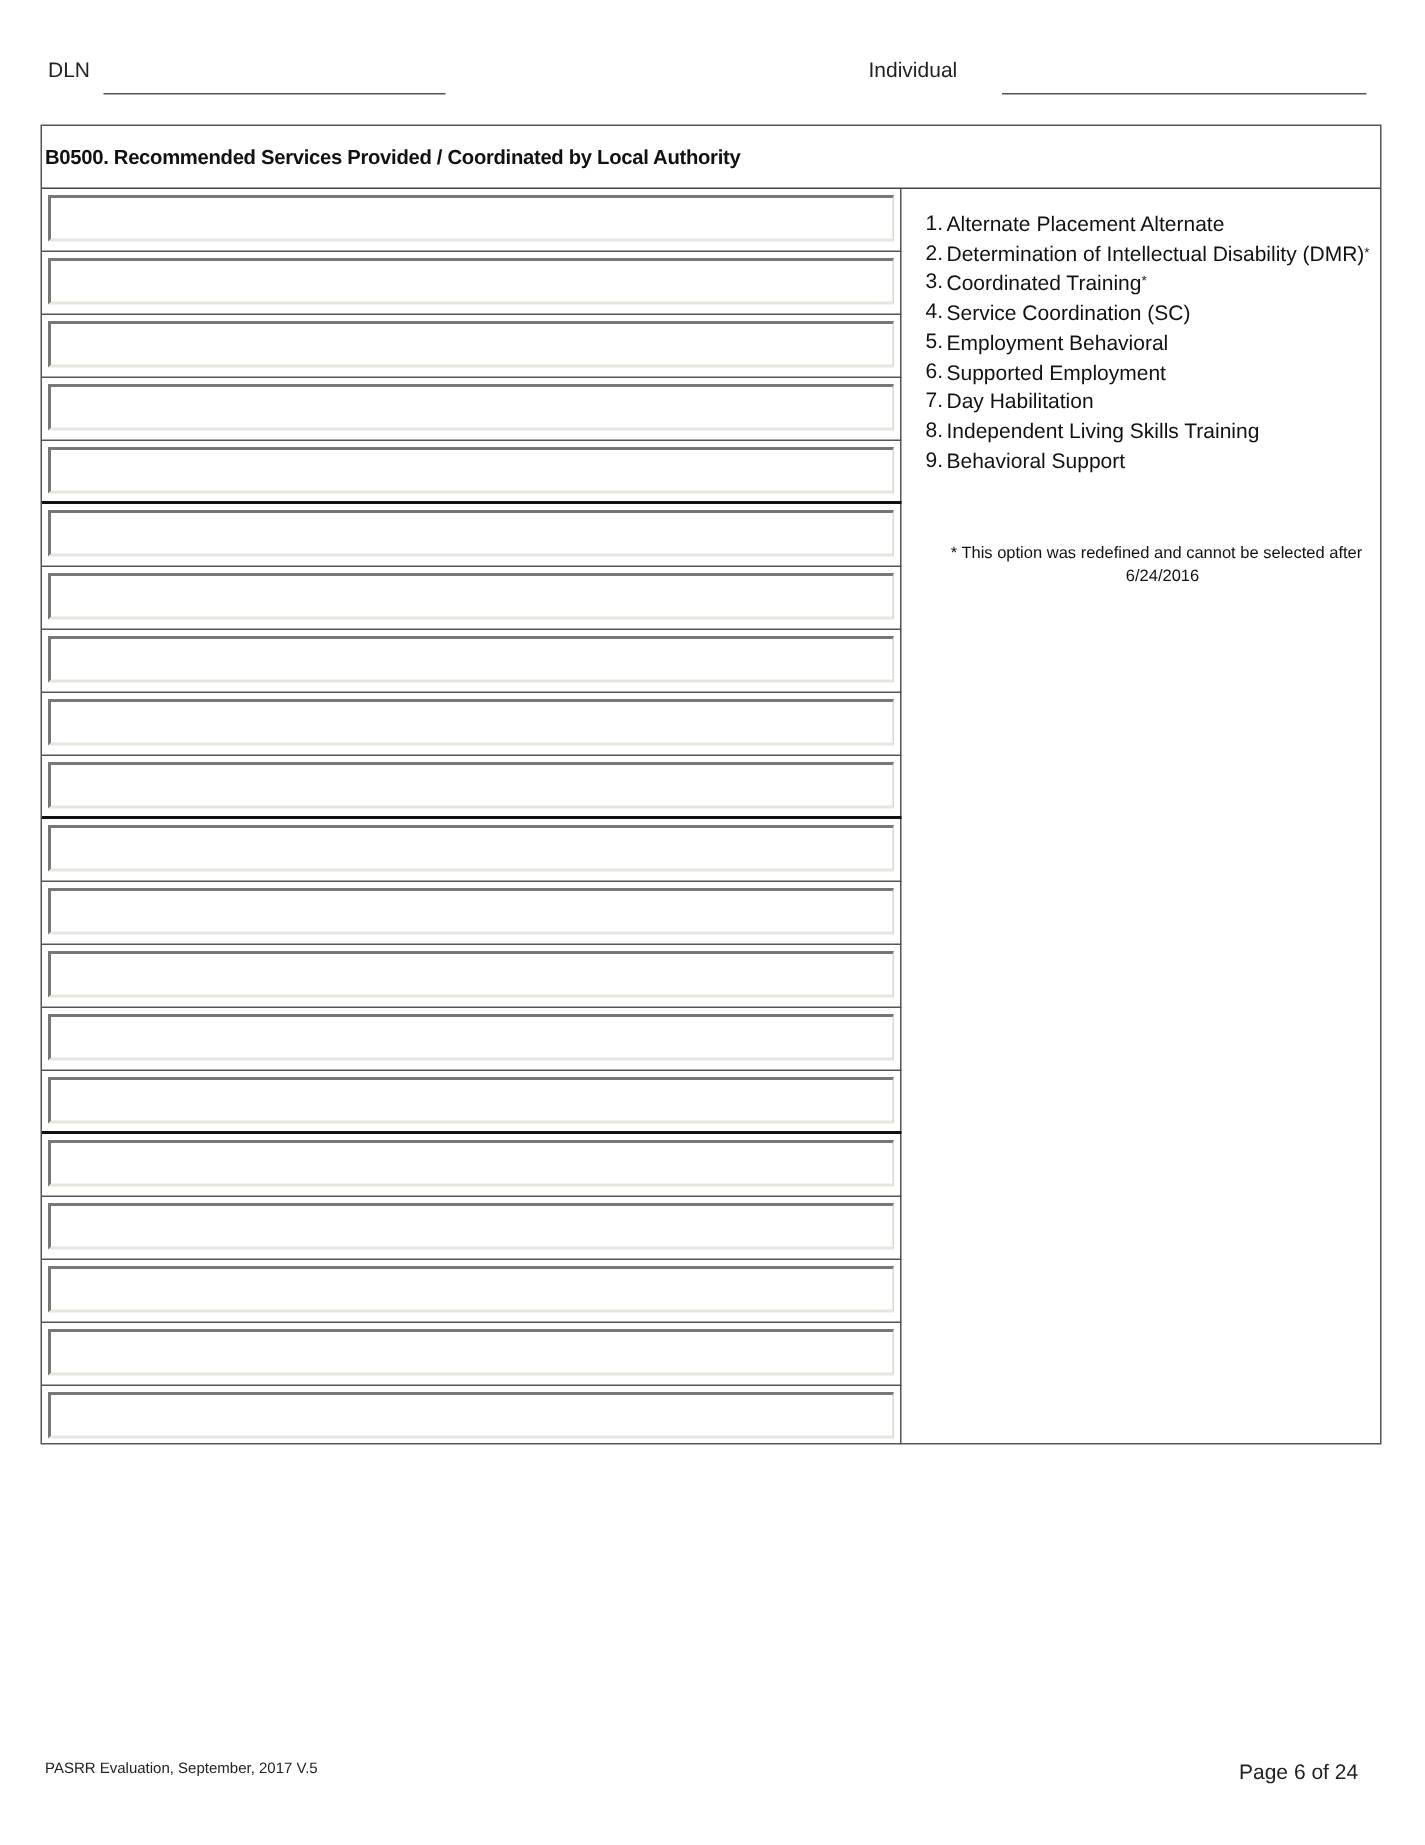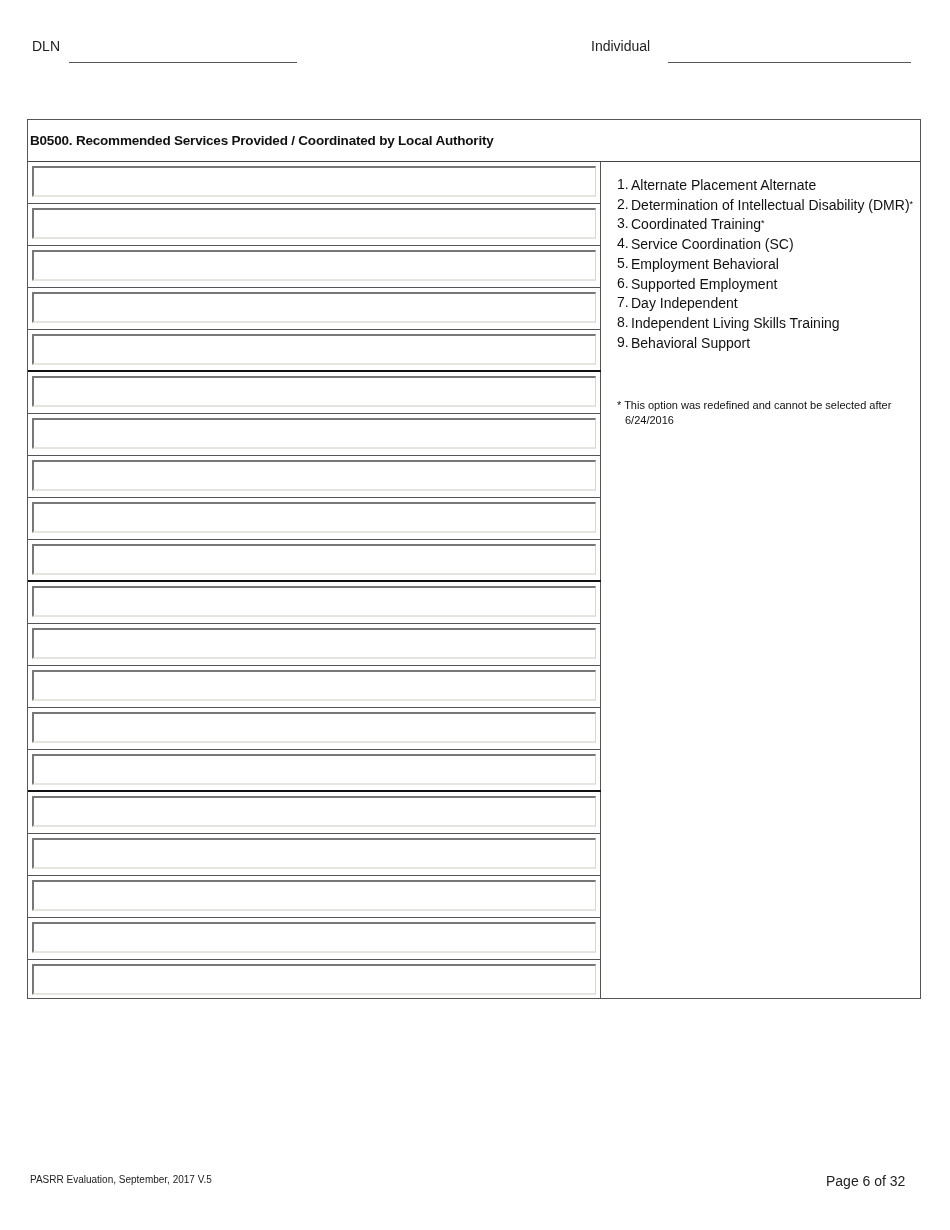--- a/index.html
+++ b/index.html
@@ -4,26 +4,26 @@
 <style>
   html, body { margin: 0; padding: 0; background: #ffffff; }
   body {
     width: 950px; height: 1230px; position: relative; overflow: hidden;
     font-family: "Liberation Sans", "DejaVu Sans", sans-serif; color: #111;
   }
   .top-field-label { position: absolute; font-size: 14px; color: #222; }
   .top-field-line { position: absolute; height: 0; border-top: 1px solid #555; }
   #dln-label { left: 32px; top: 38px; }
   #dln-line { left: 69px; top: 62px; width: 228px; }
-  #ind-label { left: 591px; top: 38px; }
+  #ind-label { left: 579px; top: 38px; }
   #ind-line { left: 668px; top: 62px; width: 243px; }
 
   .frame {
     position: absolute; left: 27px; top: 83px; width: 894px; height: 880px;
-    border: 1px solid #555; box-sizing: border-box; margin-top: 36px;
+    border: 1px solid #555; box-sizing: border-box;
   }
   .frame-header {
     position: absolute; left: 0; top: 0; right: 0; height: 42px;
     border-bottom: 1px solid #444; box-sizing: border-box;
   }
   .frame-title {
     position: absolute; left: 2px; top: 13px; font-size: 13.5px; font-weight: bold; color: #111;
     letter-spacing: -0.2px;
   }
   .left-col {
@@ -47,21 +47,21 @@
   .right-col {
     position: absolute; left: 573px; top: 42px; right: 0; bottom: 0;
   }
   .service-list { position: absolute; left: 16px; top: 13px; margin: 0; padding: 0; list-style: none; }
   .service-item { font-size: 14px; line-height: 18.7px; color: #111; position: relative; padding-left: 14px; }
   .service-num { position: absolute; left: 0; top: 0; }
   .asterisk { font-size: 9px; vertical-align: 3px; }
   .footnote {
     position: absolute; left: 16px; top: 236px; width: 300px;
     font-size: 11px; line-height: 15px; color: #111;
-    padding-left: 8px; text-indent: -8px;
+    padding-left: 8px; text-indent: -8px; text-align: center;
   }
   .footer-left { position: absolute; left: 30px; top: 1174px; font-size: 10px; color: #222; }
   .footer-right { position: absolute; left: 826px; top: 1173px; font-size: 14px; color: #222; }
 </style>
 </head>
 <body>
 
 <span id="dln-label" class="top-field-label">DLN</span>
 <div id="dln-line" class="top-field-line"></div>
 <span id="ind-label" class="top-field-label">Individual</span>
@@ -136,22 +136,22 @@
     </div>
 
   <div class="right-col">
     <ul class="service-list" id="service-list">
         <li class="service-item"><span class="service-num">1.</span><span>Alternate Placement Alternate</span><span class="asterisk"></span></li>
         <li class="service-item"><span class="service-num">2.</span><span>Determination of Intellectual Disability (DMR)</span><span class="asterisk">*</span></li>
         <li class="service-item"><span class="service-num">3.</span><span>Coordinated Training</span><span class="asterisk">*</span></li>
         <li class="service-item"><span class="service-num">4.</span><span>Service Coordination (SC)</span><span class="asterisk"></span></li>
         <li class="service-item"><span class="service-num">5.</span><span>Employment Behavioral</span><span class="asterisk"></span></li>
         <li class="service-item"><span class="service-num">6.</span><span>Supported Employment</span><span class="asterisk"></span></li>
-        <li class="service-item"><span class="service-num">7.</span><span>Day Independent</span><span class="asterisk"></span></li>
+        <li class="service-item"><span class="service-num">7.</span><span>Day Habilitation</span><span class="asterisk"></span></li>
         <li class="service-item"><span class="service-num">8.</span><span>Independent Living Skills Training</span><span class="asterisk"></span></li>
         <li class="service-item"><span class="service-num">9.</span><span>Behavioral Support</span><span class="asterisk"></span></li>
       </ul>
     <div class="footnote">* This option was redefined and cannot be selected after 6/24/2016</div>
   </div>
 </div>
 
 <span class="footer-left">PASRR Evaluation, September, 2017 V.5</span>
-<span class="footer-right">Page 6 of 32</span>
+<span class="footer-right">Page 6 of 24</span>
 
 </body></html>

